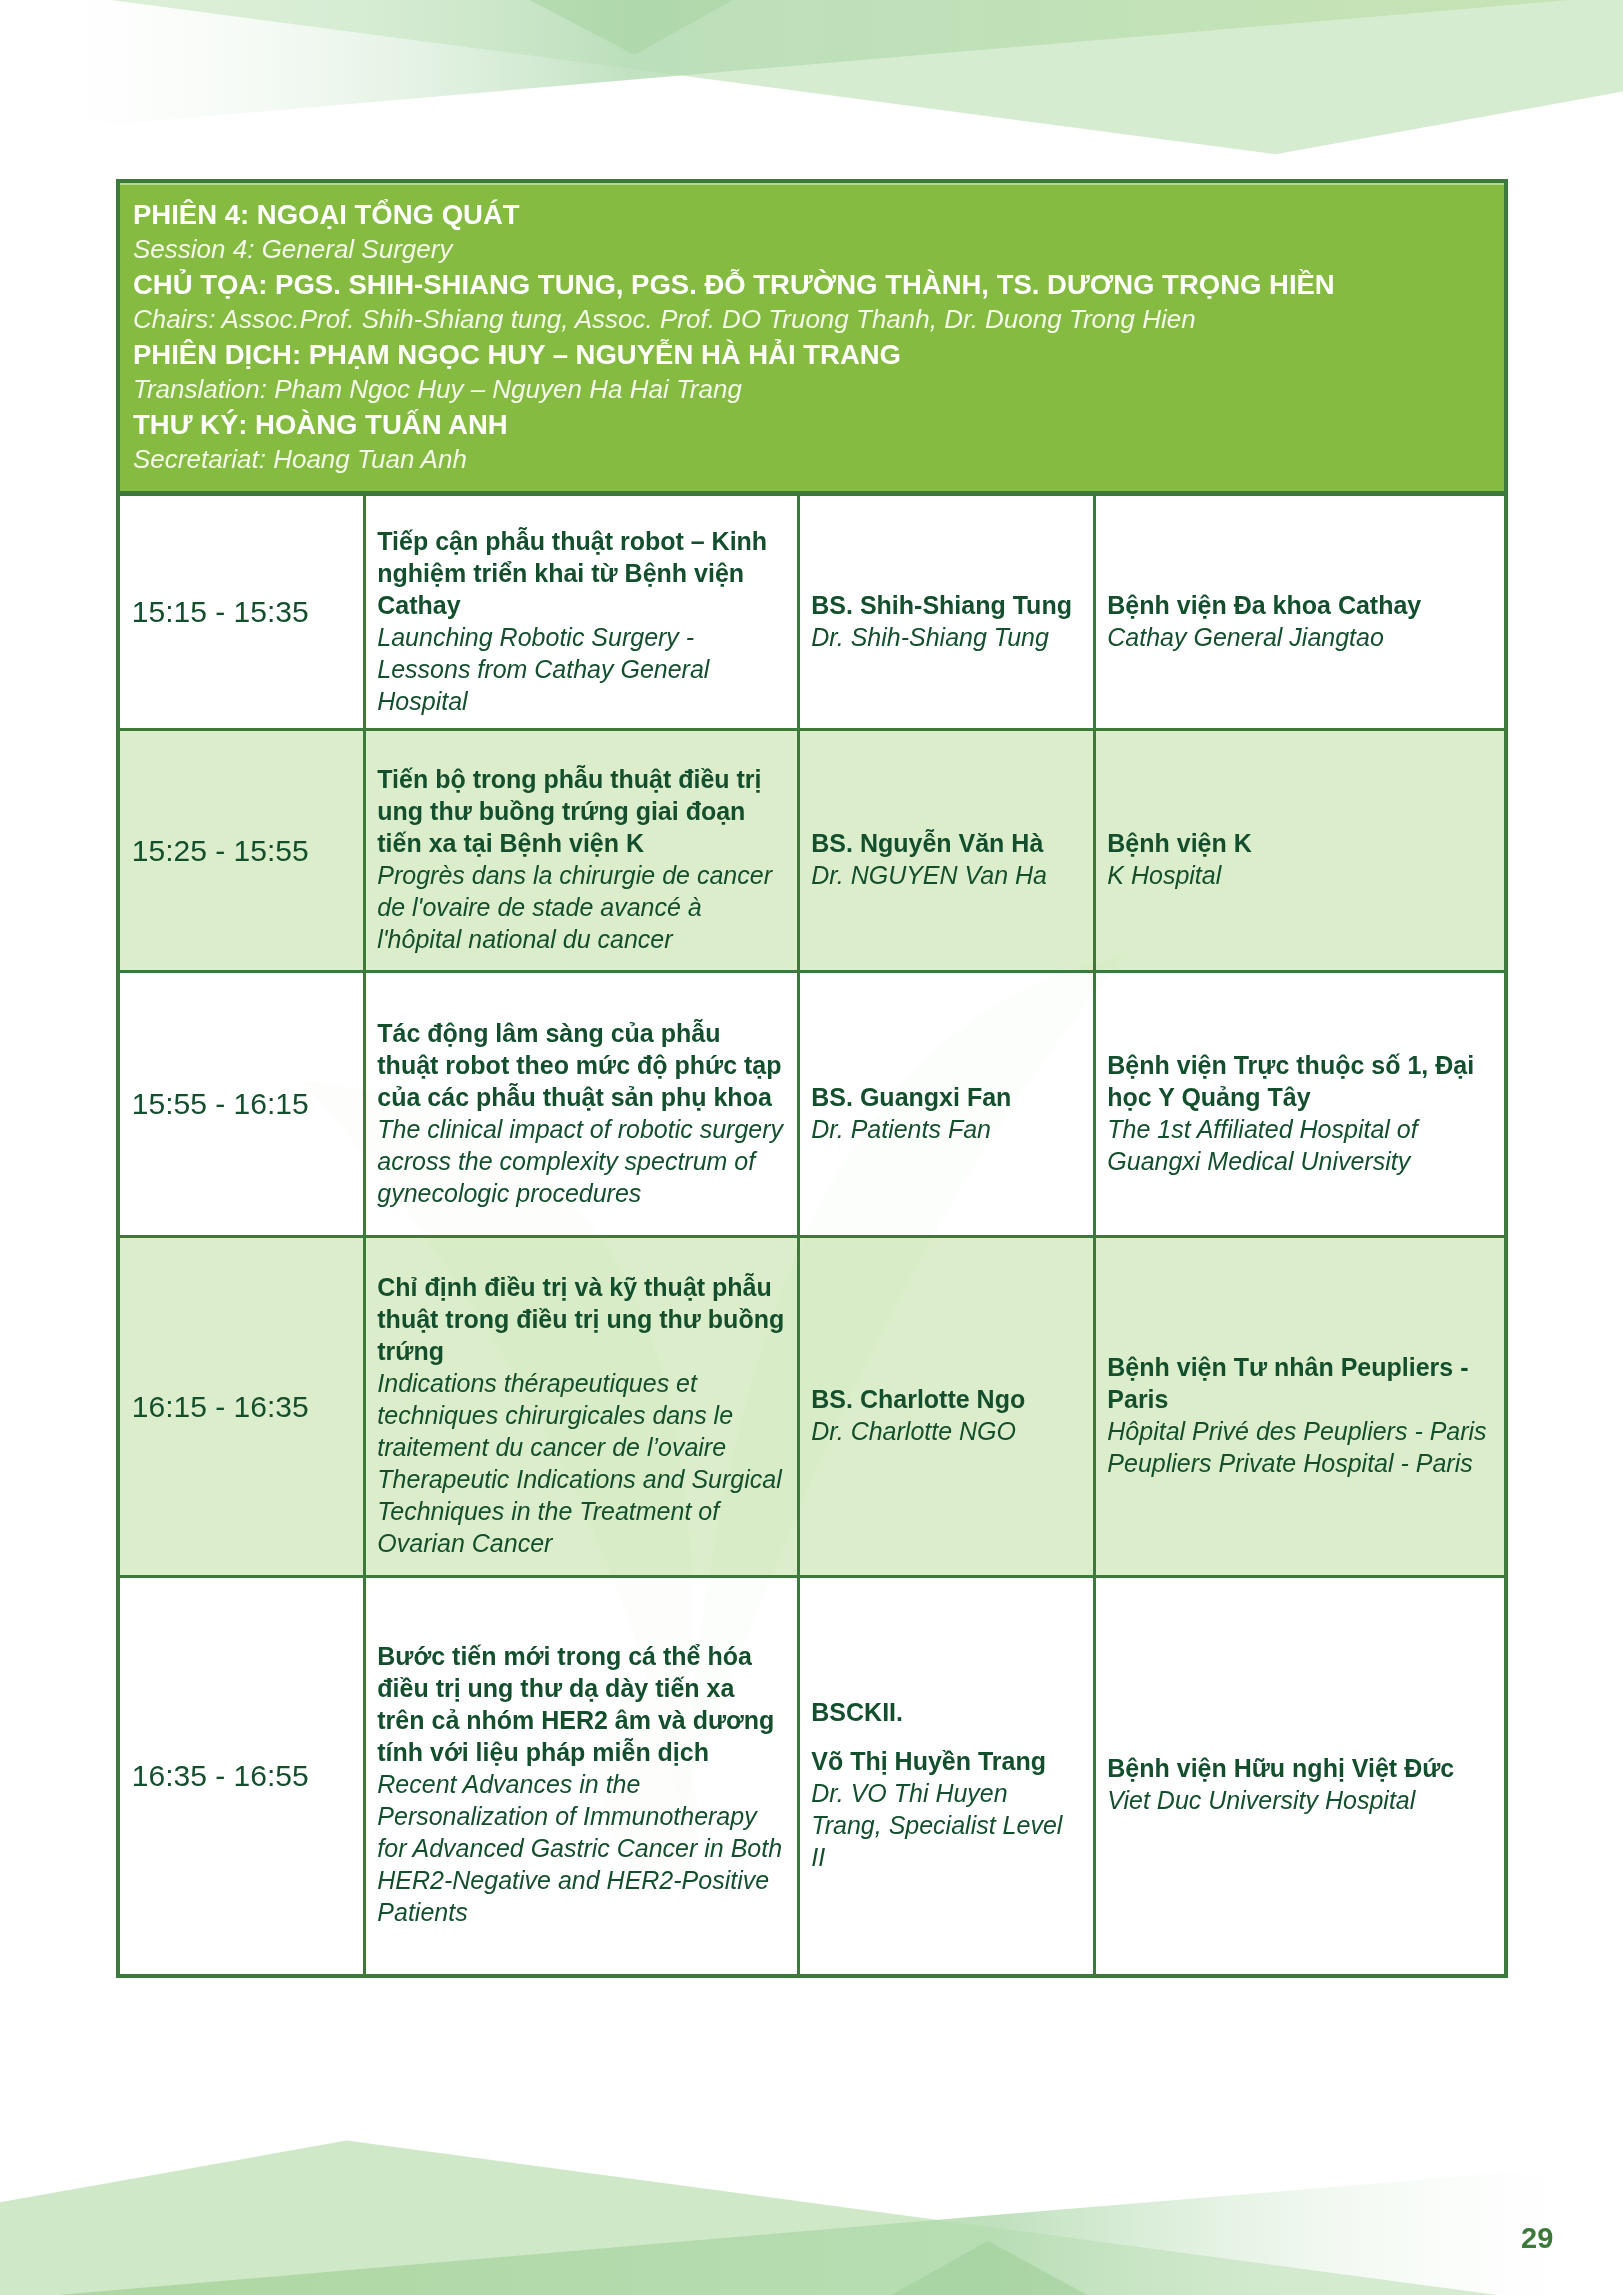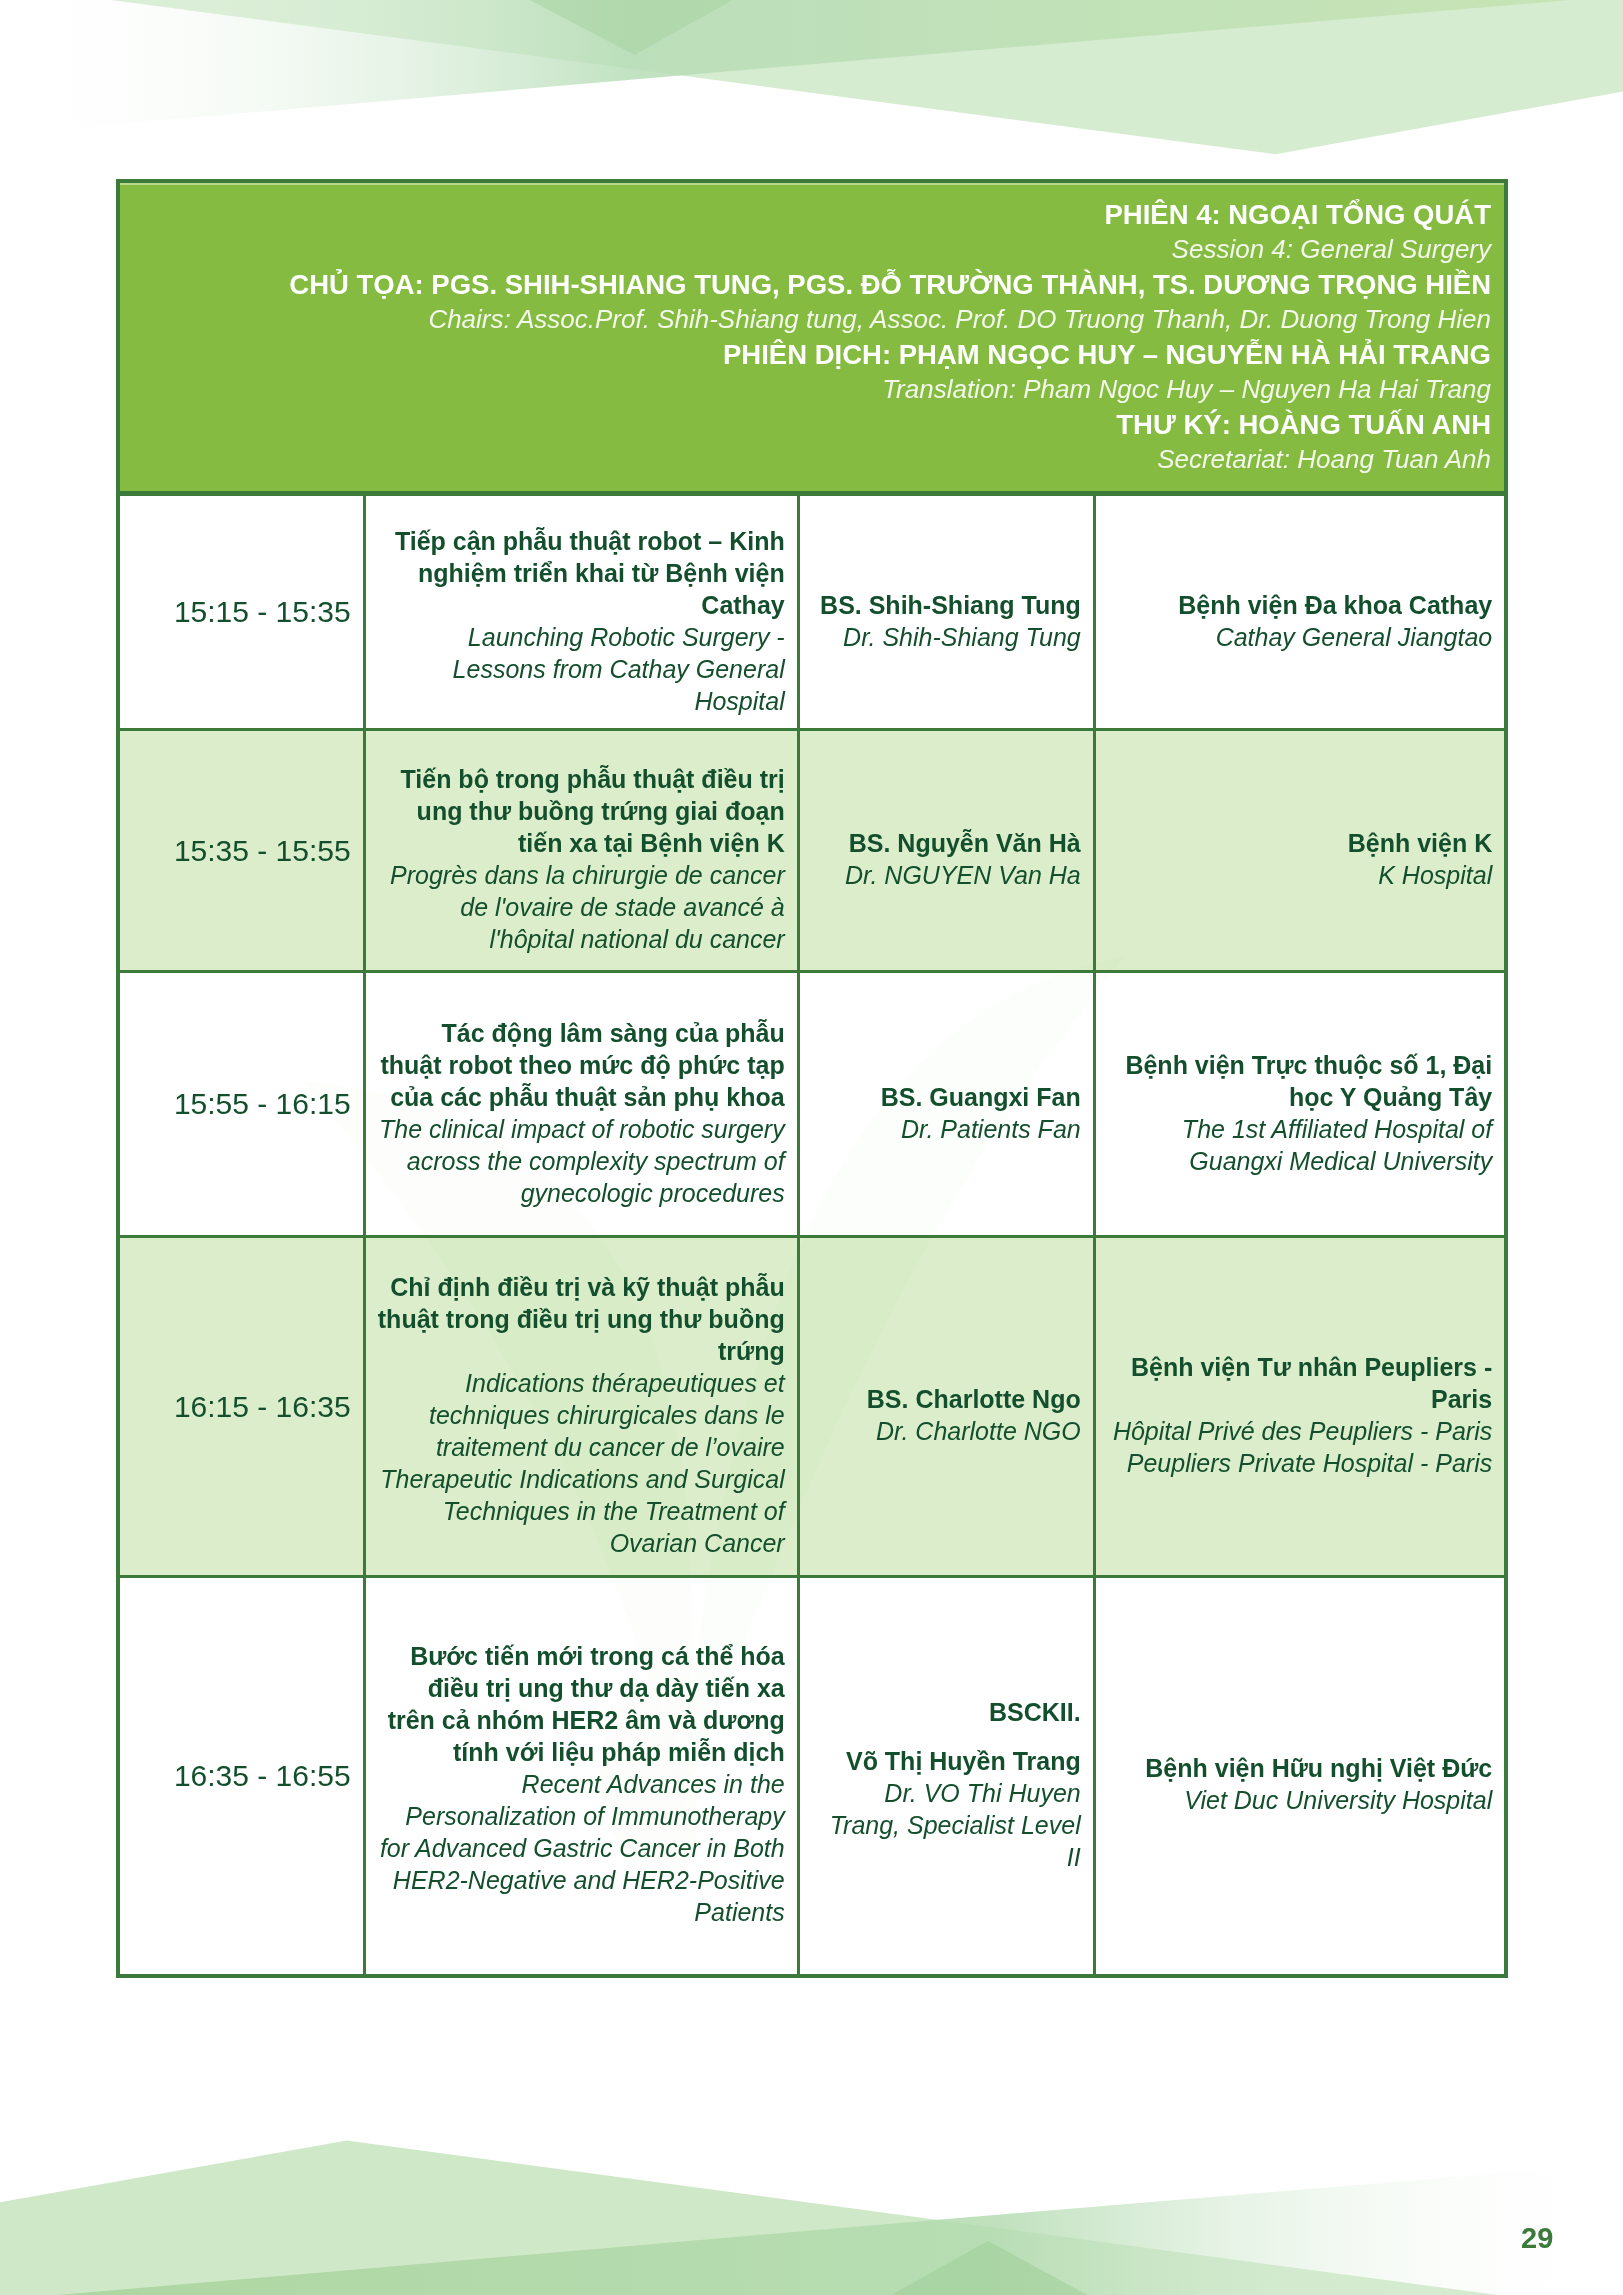--- a/index.html
+++ b/index.html
@@ -13,21 +13,21 @@
   .deco-top { top: 0; height: 170px; }
   .deco-bottom { top: 2094px; height: 202px; }
   .watermark { position: absolute; left: 275px; top: 864px; width: 916px; height: 1047px; pointer-events: none; }
 
   .agenda {
     position: absolute; left: 116px; top: 179px; width: 1392px;
     border-collapse: collapse; table-layout: fixed;
     border: 4.6px solid #3c7a3c;
     background: transparent;
   }
-  .agenda td { border: 3.9px solid #3c7a3c; text-align: right; vertical-align: middle; padding: 0 11.8px; }
+  .agenda td { border: 3.9px solid #3c7a3c; text-align: left; vertical-align: middle; padding: 0 11.8px; }
   .col-time { width: 246px; }
   .col-topic { width: 434px; }
   .col-speaker { width: 296px; }
   .col-hospital { width: auto; }
 
   .session-header td {
     background: #84bb40; color: #ffffff; height: 308px; padding: 0 13px;
     border-bottom: 5.2px solid #3c7a3c;
     box-shadow: inset 0 2px 0 #b7d98a;
   }
@@ -96,21 +96,21 @@
       <span class="cell-block vn">BS. Shih-Shiang Tung</span>
       <span class="cell-block en">Dr. Shih-Shiang Tung</span>
     </td>
     <td>
       <span class="cell-block vn">Bệnh viện Đa khoa Cathay</span>
       <span class="cell-block en">Cathay General Jiangtao</span>
     </td>
   </tr>
 
   <tr class="row-green" style="height:242px">
-    <td class="time">15:35 - 15:55</td>
+    <td class="time">15:25 - 15:55</td>
     <td>
       <span class="cell-block vn">Tiến bộ trong phẫu thuật điều trị ung thư buồng trứng giai đoạn tiến xa tại Bệnh viện K</span>
       <span class="cell-block en">Progrès dans la chirurgie de cancer de l'ovaire de stade avancé à l'hôpital national du cancer</span>
     </td>
     <td>
       <span class="cell-block vn">BS. Nguyễn Văn Hà</span>
       <span class="cell-block en">Dr. NGUYEN Van Ha</span>
     </td>
     <td>
       <span class="cell-block vn">Bệnh viện K</span>

